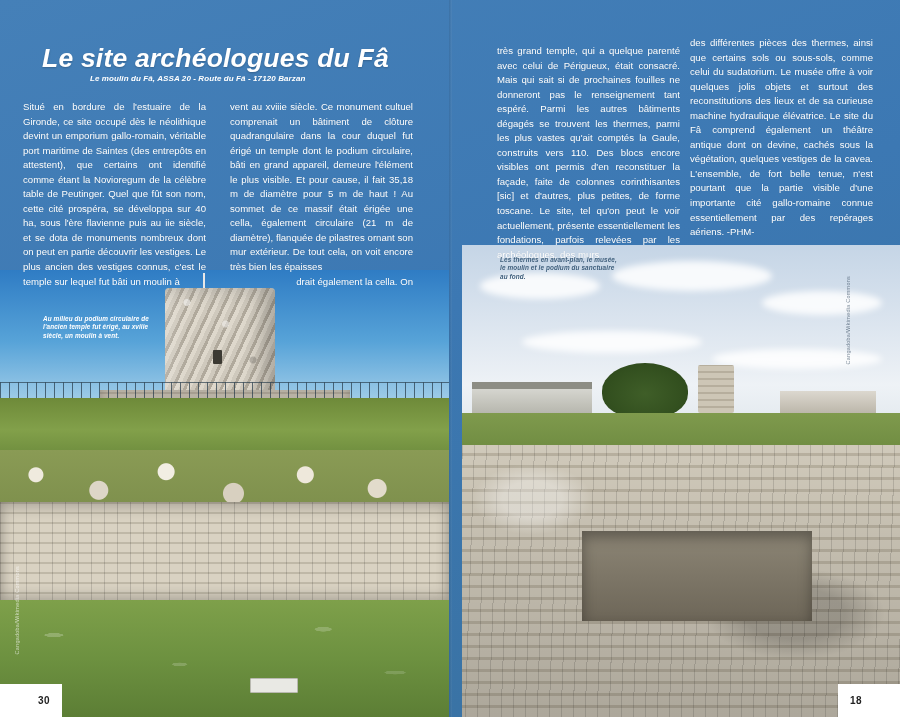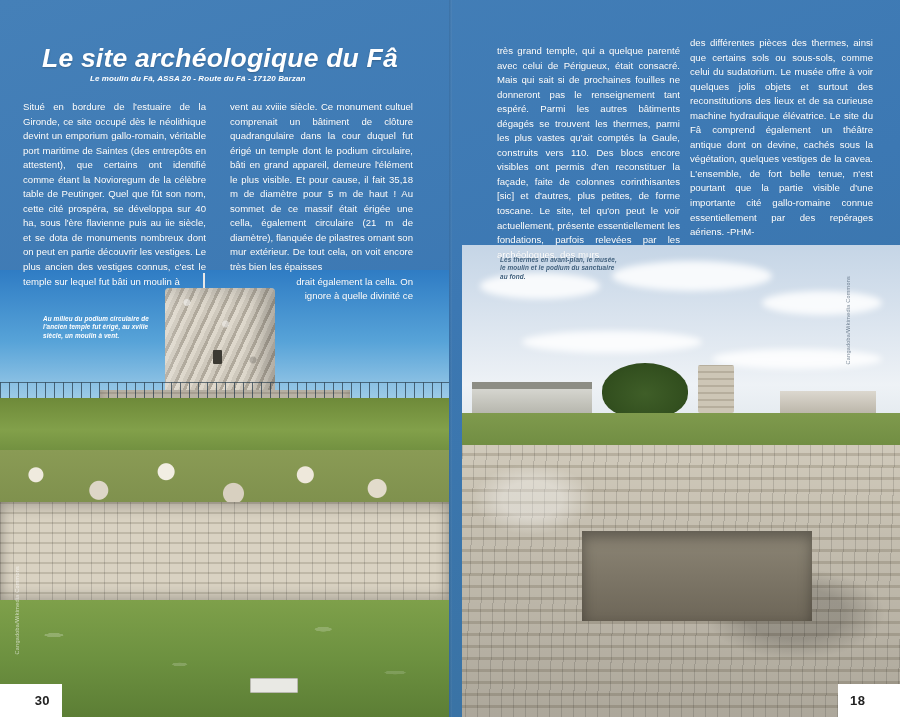--- a/index.html
+++ b/index.html
@@ -204,34 +204,34 @@
     writing-mode:vertical-rl;transform:rotate(180deg);
     white-space:nowrap;
   }
   #credit-left{left:14px;top:566px;color:rgba(255,255,255,.62);}
   #credit-right{left:845px;top:276px;color:rgba(70,90,110,.70);}
 
   
   .folio{
     position:absolute;bottom:0;height:33px;background:#ffffff;
     display:flex;align-items:center;color:#222;
-    font-size:13px;font-weight:bold;letter-spacing:.4px;
+    font-size:10px;font-weight:bold;letter-spacing:.4px;
   }
   #folio-left{left:0;width:62px;justify-content:flex-end;padding-right:12px;box-sizing:border-box;}
   #folio-right{right:0;width:62px;justify-content:flex-start;padding-left:12px;box-sizing:border-box;}
 </style>
 </head>
 <body>
 
 <div class="spread">
 
   <div class="bg-blue"></div>
   <div class="gutter"></div>
 
-  <div class="headline">Le site archéologique du Fâ</div>
+  <div class="headline">Le site archéologues du Fâ</div>
   <div class="subline">Le moulin du Fâ, ASSA 20 - Route du Fâ - 17120 Barzan</div>
 
   <div class="photo" id="photo-left">
     <div class="pl-sky"></div>
     <div class="pl-pole"></div>
     <div class="pl-mill"></div>
     <div class="pl-podium"></div>
     <div class="pl-rail"></div>
     <div class="pl-grass"></div>
     <div class="pl-rubble"></div>
@@ -257,21 +257,20 @@
   </div>
 
   <div class="col" id="col1">
     <p>Situé en bordure de l'estuaire de la Gironde, ce site occupé dès le néolithique devint un emporium gallo-romain, véritable port maritime de Saintes (des entrepôts en attestent), que certains ont identifié comme étant la Novioregum de la célèbre table de Peutinger. Quel que fût son nom, cette cité prospéra, se développa sur 40 ha, sous l'ère flavienne puis au iie siècle, et se dota de monuments nombreux dont on peut en partie découvrir les vestiges. Le plus ancien des vestiges connus, c'est le temple sur lequel fut bâti un moulin à</p>
   </div>
 
   <div class="col" id="col2">
     <p style="text-align:justify;">vent au xviiie siècle. Ce monument cultuel comprenait un bâtiment de clôture quadrangulaire dans la cour duquel fut érigé un temple dont le podium circulaire, bâti en grand appareil, demeure l'élément le plus visible. Et pour cause, il fait 35,18 m de diamètre pour 5 m de haut ! Au sommet de ce massif était érigée une cella, également circulaire (21 m de diamètre), flanquée de pilastres ornant son mur extérieur. De tout cela, on voit encore très bien les épaisses</p>
     <span class="col2-tail">
       <span>drait également la cella. On</span>
-      <span>ignore à quelle divinité ce</span>
     </span>
   </div>
 
   <div class="col" id="col3">
     <p>très grand temple, qui a quelque parenté avec celui de Périgueux, était consacré. Mais qui sait si de prochaines fouilles ne donneront pas le renseignement tant espéré. Parmi les autres bâtiments dégagés se trouvent les thermes, parmi les plus vastes qu'ait comptés la Gaule, construits vers 110. Des blocs encore visibles ont permis d'en reconstituer la façade, faite de colonnes corinthisantes [sic] et d'autres, plus petites, de forme toscane. Le site, tel qu'on peut le voir actuellement, présente essentiellement les fondations, parfois relevées par les archéologues, des murs</p>
   </div>
 
   <div class="col" id="col4">
     <p>des différentes pièces des thermes, ainsi que certains sols ou sous-sols, comme celui du sudatorium. Le musée offre à voir quelques jolis objets et surtout des reconstitutions des lieux et de sa curieuse machine hydraulique élévatrice. Le site du Fâ comprend également un théâtre antique dont on devine, cachés sous la végétation, quelques vestiges de la cavea. L'ensemble, de fort belle tenue, n'est pourtant que la partie visible d'une importante cité gallo-romaine connue essentiellement par des repérages aériens. -PHM-</p>
   </div>

